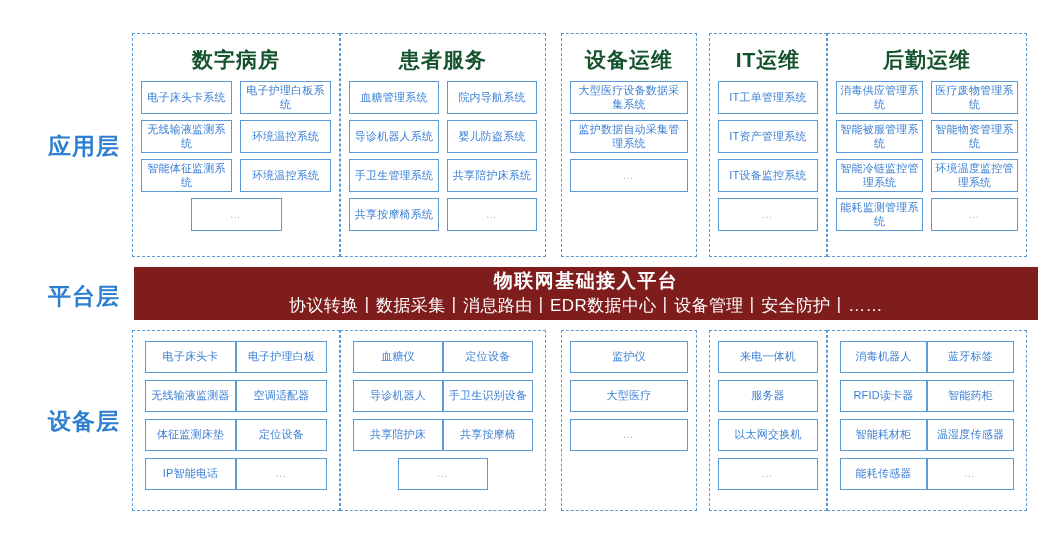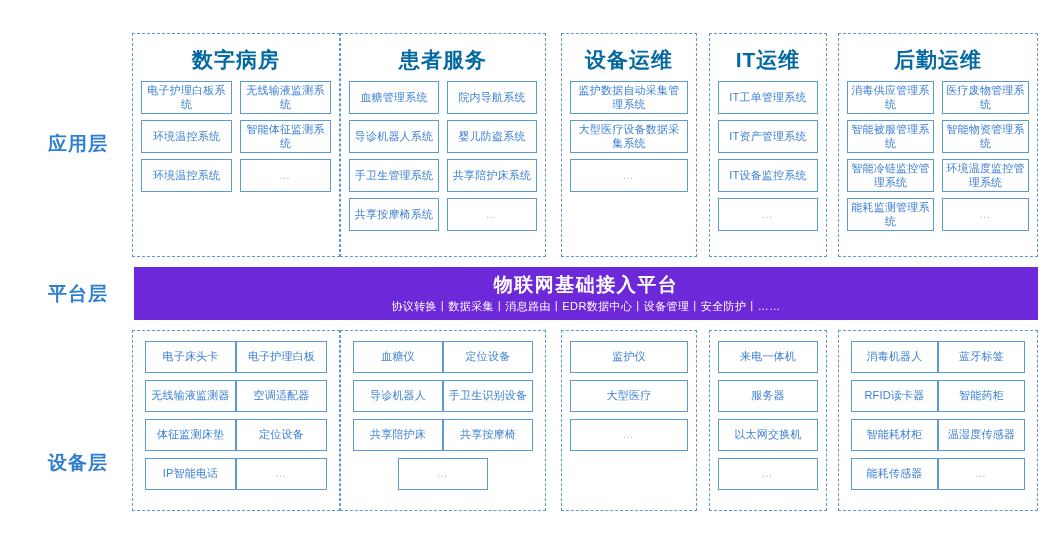--- a/index.html
+++ b/index.html
@@ -9,29 +9,29 @@
     font-family:"Liberation Sans","DejaVu Sans",sans-serif;
     overflow:hidden;
     position:relative;
   }
   #diagram{position:absolute;left:0;top:0;width:1059px;height:539px;}
 
   
   .layer-label{
     position:absolute;
     color:#2E7FD0;
-    font-size:19px;
+    font-size:23px;
     font-weight:600;
     letter-spacing:1px;
     white-space:nowrap;
     text-align:left;
   }
   #label-app{left:48px;top:131px;}
   #label-platform{left:48px;top:281px;}
-  #label-device{left:48px;top:406px;margin-top:44px;}
+  #label-device{left:48px;top:406px;}
 
   
   .app-row{
     position:absolute;
     left:132px;top:33px;
     width:908px;height:224px;
     display:flex;
     align-items:stretch;
   }
   .group{
@@ -40,24 +40,24 @@
     display:flex;
     flex-direction:column;
     align-items:center;
     padding:6px 8px 8px 8px;
     background:#fff;
   }
   .group.g1{width:208px;}
   .group.g2{width:206px;margin-left:0;}
   .group.g3{width:136px;margin-left:15px;}
   .group.g4{width:118px;margin-left:12px;}
-  .group.g5{width:200px;margin-left:11px;}
+  .group.g5{width:200px;}
 
   .group-title{
-    color:#0369a1;
+    color:#14532d;
     font-size:21px;
     font-weight:600;
     letter-spacing:1px;
     margin:8px 0 10px 0;
     white-space:nowrap;
     line-height:1.1;
   }
 
   .cards{
     display:flex;
@@ -83,35 +83,35 @@
   }
   .cards.two .card{width:calc(50% - 4px);}
   .cards.one .card{width:100%;}
   .card.ellipsis{color:#9cc3e6;letter-spacing:2px;font-size:11px;}
 
   
   #platform-bar{
     position:absolute;
     left:134px;top:267px;
     width:904px;height:53px;
-    background:#6d28d9;
+    background:#7f1d1d;
     display:flex;
     flex-direction:column;
     align-items:center;
     justify-content:center;
     color:#ffffff;
   }
   #platform-title{
     font-size:19px;
     font-weight:600;
     letter-spacing:1.5px;
     line-height:1.1;
   }
   #platform-subtitle{
-    font-size:11px;
+    font-size:17px;
     letter-spacing:0.4px;
     margin-top:5px;
     line-height:1.1;
     white-space:nowrap;
   }
 
   
   .device-row{
     position:absolute;
     left:132px;top:330px;
@@ -130,20 +130,21 @@
 
   <div id="label-app" class="layer-label">应用层</div>
   <div id="label-platform" class="layer-label">平台层</div>
   <div id="label-device" class="layer-label">设备层</div>
 
   <div class="app-row">
 
     <div class="group g1">
       <div class="group-title">数字病房</div>
       <div class="cards two">
+        <div class="card">电子床头卡系统</div>
         <div class="card">电子护理白板系统</div>
         <div class="card">无线输液监测系统</div>
         <div class="card">环境温控系统</div>
         <div class="card">智能体征监测系统</div>
         <div class="card">环境温控系统</div>
         <div class="card ellipsis">…</div>
       </div>
     </div>
 
     <div class="group g2">
@@ -156,22 +157,22 @@
         <div class="card">手卫生管理系统</div>
         <div class="card">共享陪护床系统</div>
         <div class="card">共享按摩椅系统</div>
         <div class="card ellipsis">…</div>
       </div>
     </div>
 
     <div class="group g3">
       <div class="group-title">设备运维</div>
       <div class="cards one">
+        <div class="card">大型医疗设备数据采集系统</div>
         <div class="card">监护数据自动采集管理系统</div>
-        <div class="card">大型医疗设备数据采集系统</div>
         <div class="card ellipsis">…</div>
       </div>
     </div>
 
     <div class="group g4">
       <div class="group-title">IT运维</div>
       <div class="cards one">
         <div class="card">IT工单管理系统</div>
         <div class="card">IT资产管理系统</div>
         <div class="card">IT设备监控系统</div>

